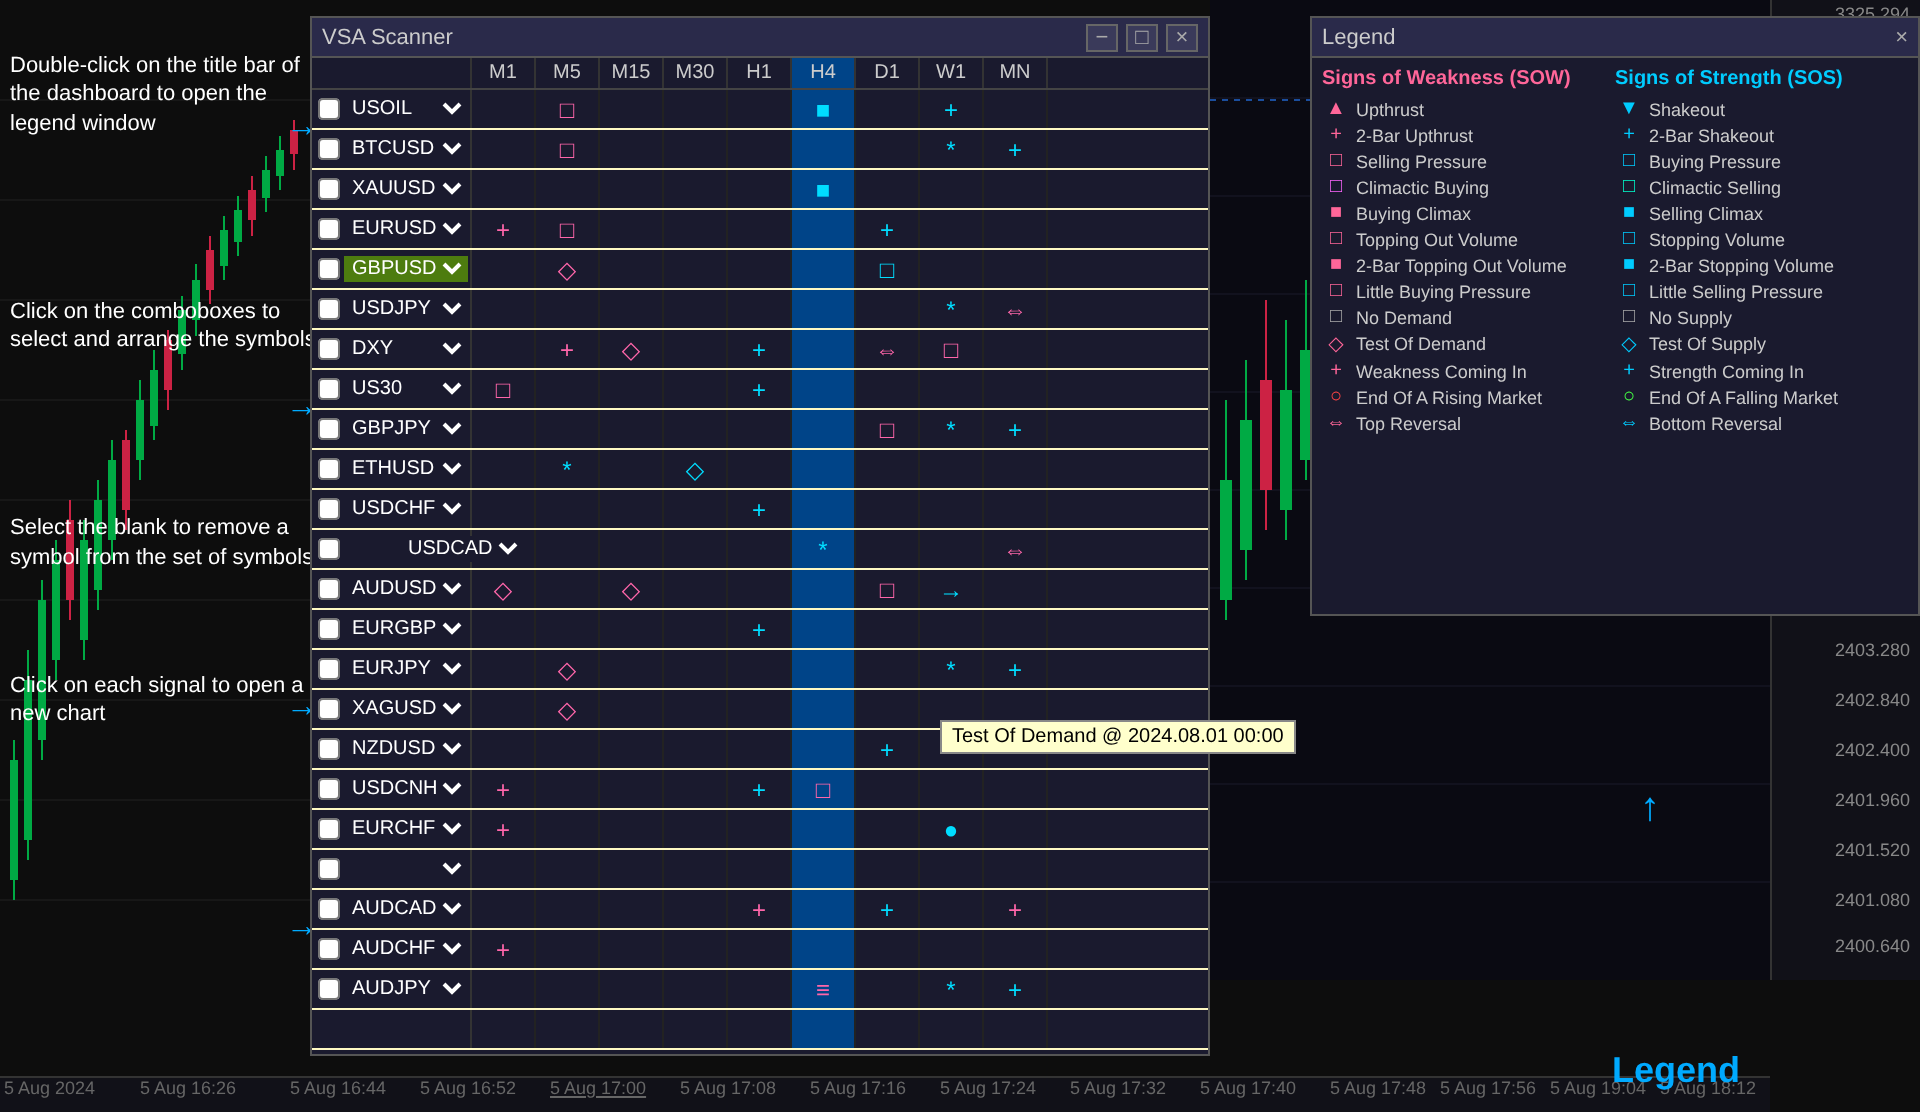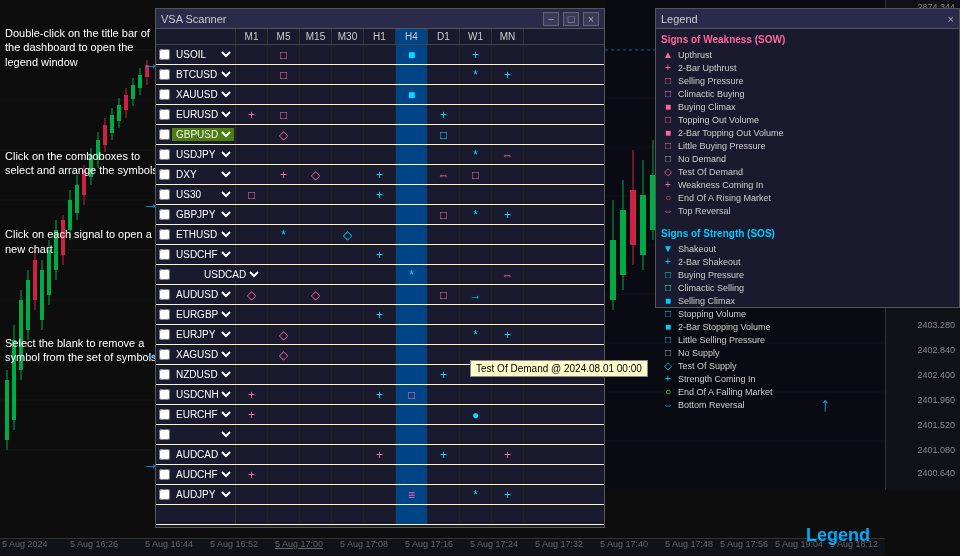--- a/index.html
+++ b/index.html
@@ -198,22 +198,20 @@
 
     .legend-close {
       color: #aaa;
       font-size: 11px;
       cursor: pointer;
     }
 
     .legend-content {
       display: flex;
       padding: 5px;
-      gap: 10px;
-      flex-direction: column;
     }
 
     .legend-col {
       flex: 1;
     }
 
     .legend-section-title {
       color: #ff6699;
       font-size: 10px;
       font-weight: bold;
@@ -365,25 +363,25 @@
   </svg>
 </div>
 
 <div class="instruction-panel">
   <div class="instruction-block">
     <div style="color:#fff; font-size:11px; line-height:1.3;">Double-click on the title bar of the dashboard to open the legend window</div>
   </div>
   <div class="instruction-block" style="margin-top: 80px;">
     <div style="color:#fff; font-size:11px; line-height:1.3;">Click on the comboboxes to select and arrange the symbols</div>
   </div>
+  <div class="instruction-block" style="margin-top: 80px;">
+    <div style="color:#fff; font-size:11px; line-height:1.3;">Select the blank to remove a symbol from the set of symbols</div>
+  </div>
   <div class="instruction-block" style="margin-top: 50px;">
     <div style="color:#fff; font-size:11px; line-height:1.3;">Click on each signal to open a new chart</div>
-  </div>
-  <div class="instruction-block" style="margin-top: 80px;">
-    <div style="color:#fff; font-size:11px; line-height:1.3;">Select the blank to remove a symbol from the set of symbols</div>
   </div>
 </div>
 
 <div style="position:absolute; top:55px; left:143px; color:#00aaff; font-size:16px; z-index:15;">→</div>
 <div style="position:absolute; top:195px; left:143px; color:#00aaff; font-size:16px; z-index:15;">→</div>
 <div style="position:absolute; top:345px; left:143px; color:#00aaff; font-size:16px; z-index:15;">→</div>
 <div style="position:absolute; top:455px; left:143px; color:#00aaff; font-size:16px; z-index:15;">→</div>
 
 <div class="vsa-scanner">
   <div class="vsa-title-bar">
@@ -1022,21 +1020,21 @@
           <span class="legend-text">Bottom Reversal</span>
         </div>
     </div>
   </div>
 </div>
 
 <div class="legend-label">Legend</div>
 
 <div style="position:absolute; top:0; right:0; width:75px; height:490px; background:#111118; border-left:1px solid #333; z-index:2;">
   <div style="position:relative; width:100%; height:100%;">
-    <div class="price-label" style="top:2px;">2874.344</div>
+    <div class="price-label" style="top:2px;">3325.294</div>
     <div class="price-label" style="top:26px;">2408.560</div>
     <div class="price-label" style="top:50px; right:2px; background:#2266cc; color:#fff; padding:0 2px;">2408.101</div>
     <div class="price-label" style="top:70px;">2407.680</div>
     <div class="price-label" style="top:95px;">2407.240</div>
     <div class="price-label" style="top:120px;">2406.800</div>
     <div class="price-label" style="top:145px;">2406.360</div>
     <div class="price-label" style="top:170px;">2405.920</div>
     <div class="price-label" style="top:195px;">2405.480</div>
     <div class="price-label" style="top:220px;">2405.040</div>
     <div class="price-label" style="top:245px;">2404.600</div>

